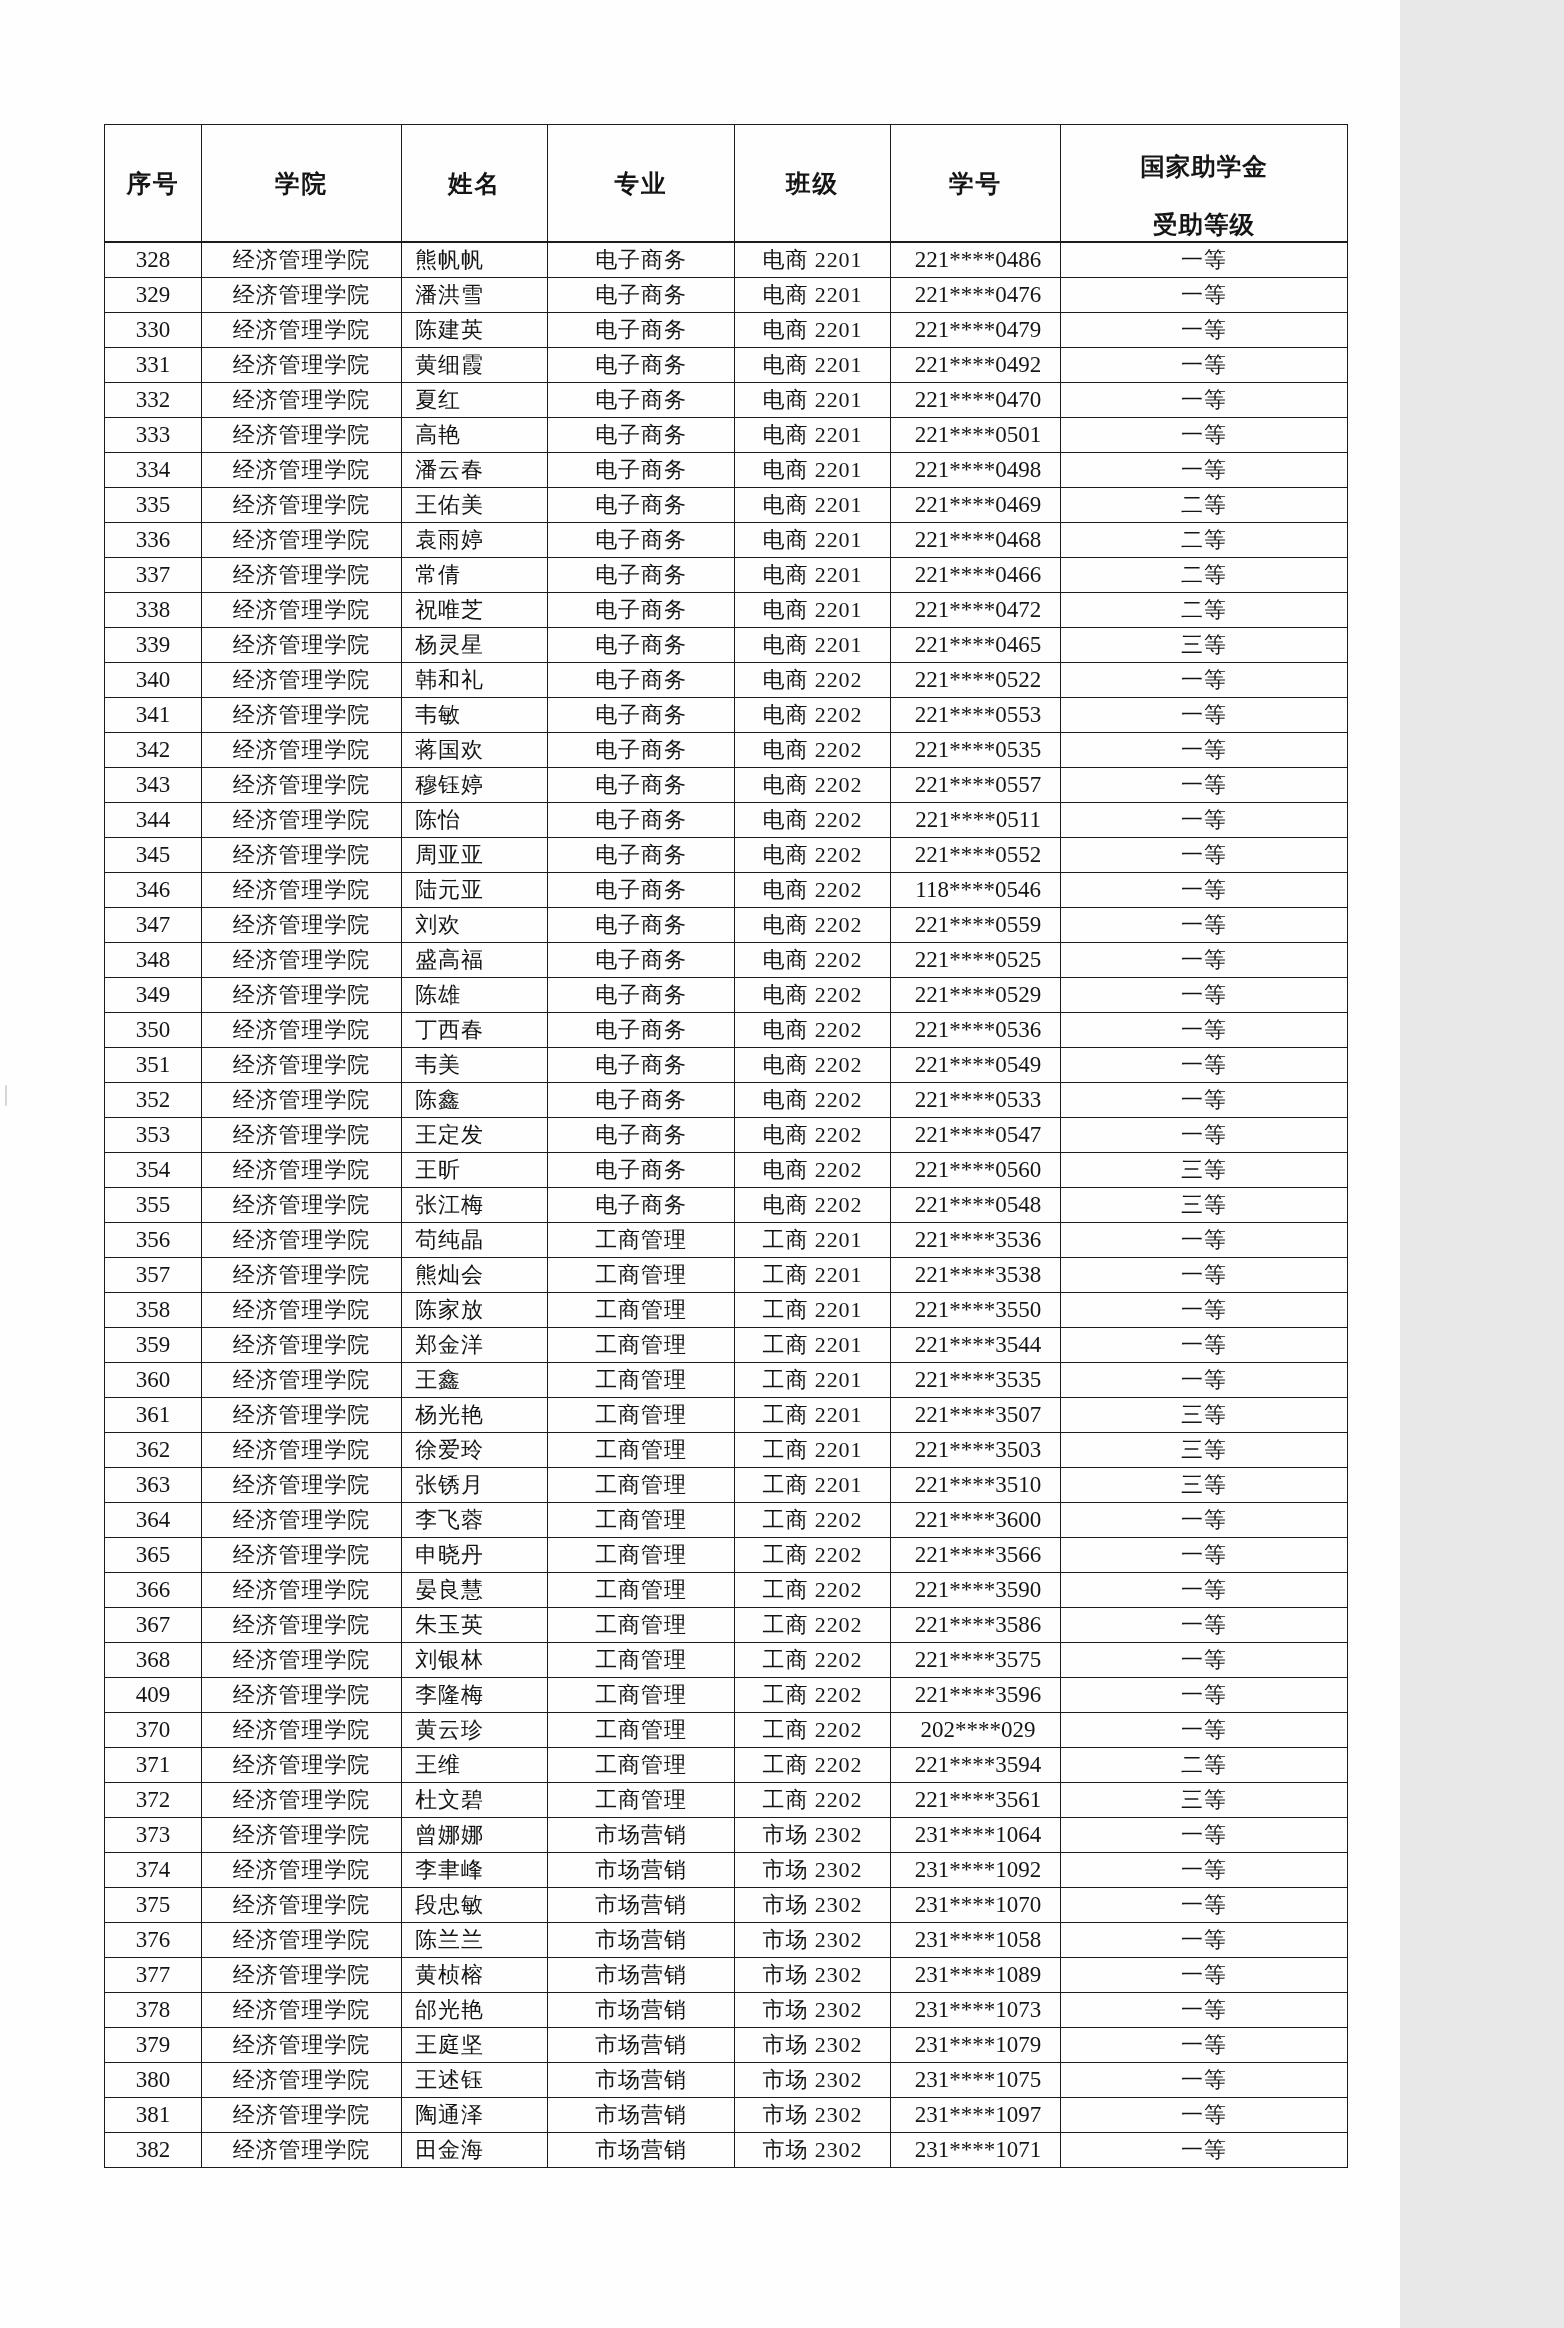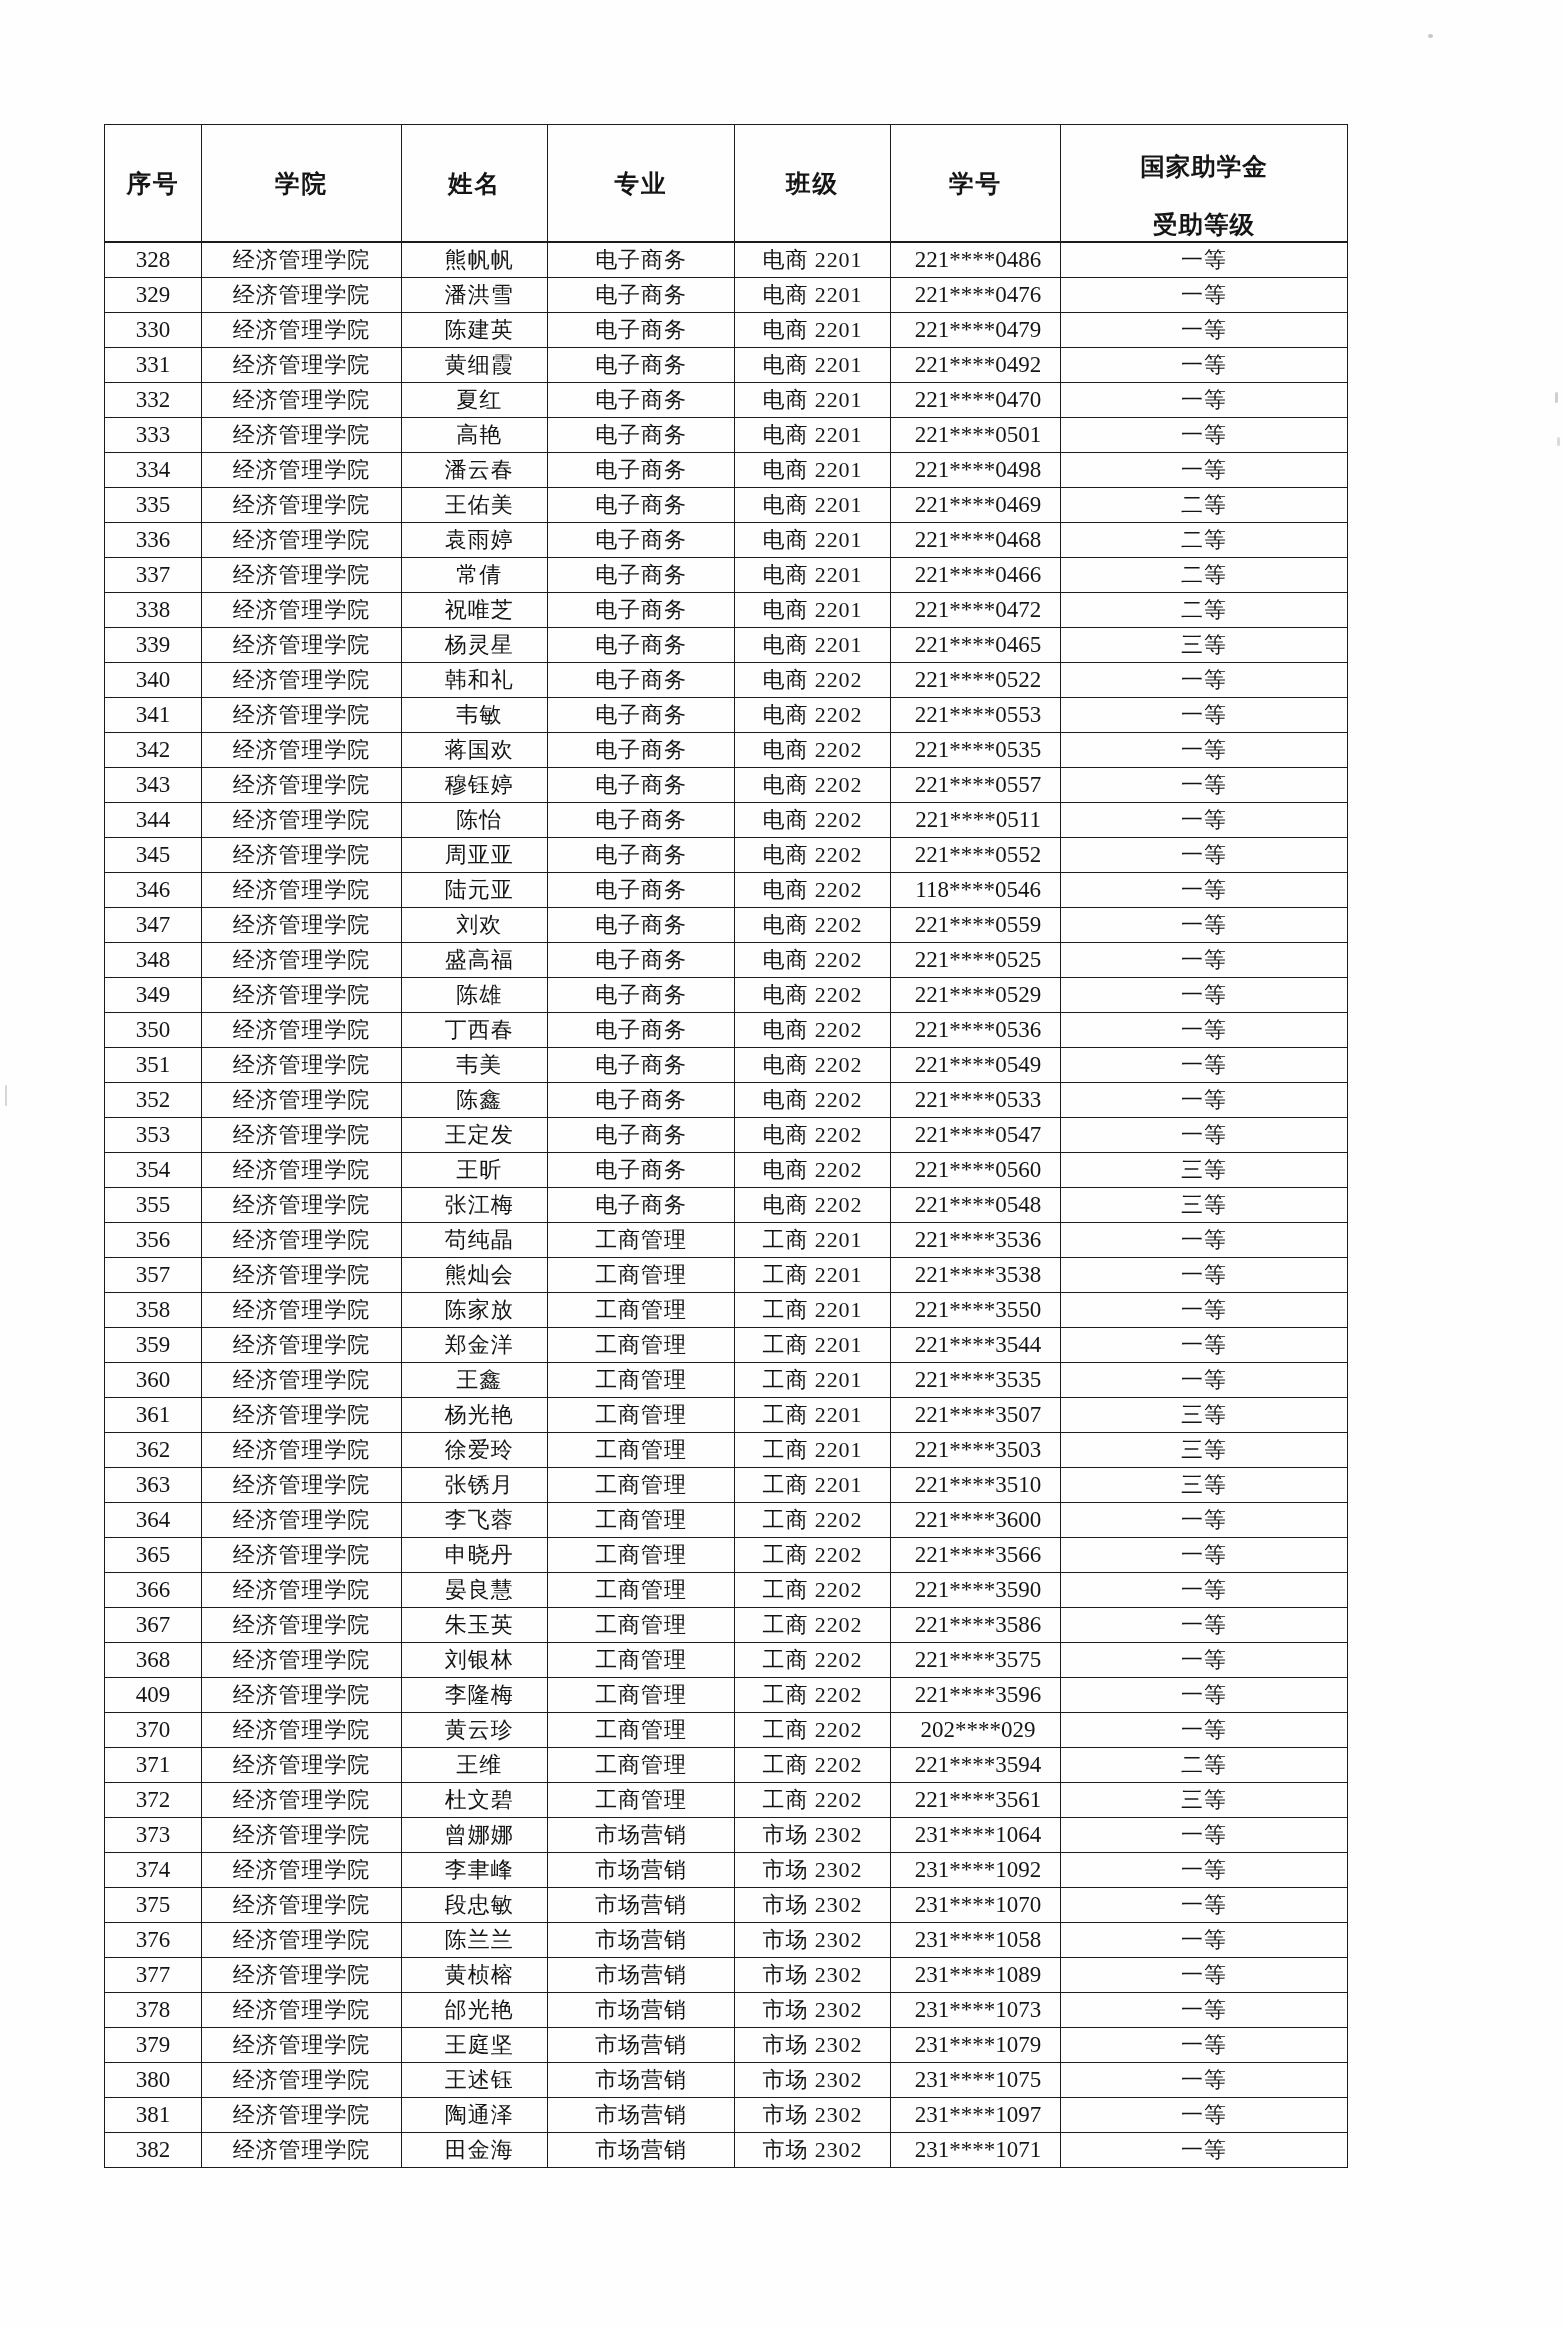--- a/index.html
+++ b/index.html
@@ -1,18 +1,18 @@
 <!DOCTYPE html>
 <html style="font-size:15px"><head>
 <meta charset="utf-8">
 <style>
   html,body{margin:0;padding:0;background:#e8e8e8;}
   .page{
     position:relative;
-    width:1564px;height:2329px;
+    width:1400px;height:2329px;
     background:#fefefe;
     overflow:hidden;
     font-family:"Liberation Serif","DejaVu Serif",serif;
     color:#151515;
   }
   .roster-table{
     position:absolute;
     left:104px;top:124px;
     width:1243px;
     border-collapse:collapse;
@@ -42,21 +42,21 @@
     border-bottom-width:2.8px;
   }
   .roster-table th .hdr-line{line-height:32px;letter-spacing:0.9px;margin-top:26px;}
   .roster-table tbody tr{height:35px;}
   .roster-table td{
     font-size:22px;
     line-height:1;
     letter-spacing:0.9px;
   }
   .roster-table td:nth-child(1){font-size:23px;letter-spacing:0;}
-  .roster-table td:nth-child(3){text-align:center;padding-left:13.2px;}
+  .roster-table td:nth-child(3){text-align:left;padding-left:13.2px;}
   .roster-table td:nth-child(6){letter-spacing:0;font-size:23px;padding-left:9px;}
   
   .speck{position:absolute;background:#9a9a9a;border-radius:50%;}
   .speck.s1{left:1428px;top:34px;width:4.7px;height:3.8px;opacity:.55;}
   .speck.s2{left:823px;top:285px;width:3.8px;height:2.8px;opacity:.35;}
   .speck.s3{left:1555px;top:392px;width:2.8px;height:11.4px;border-radius:1.9px;opacity:.45;}
   .speck.s4{left:1557px;top:437px;width:2.8px;height:8.5px;border-radius:1.9px;opacity:.35;}
   .speck.s5{left:4.7px;top:1085px;width:1.9px;height:21px;border-radius:0.9px;opacity:.4;}
 </style>
 </head>

